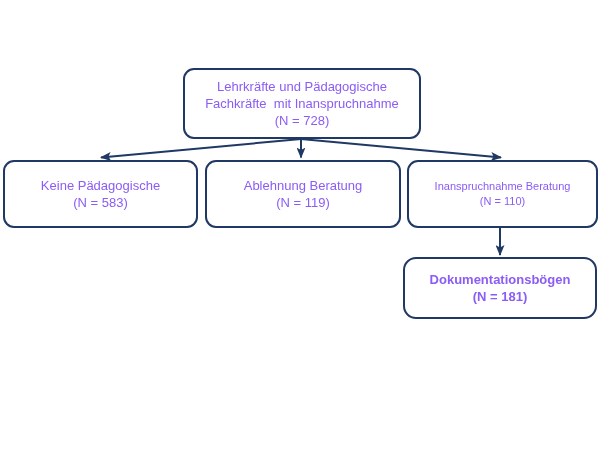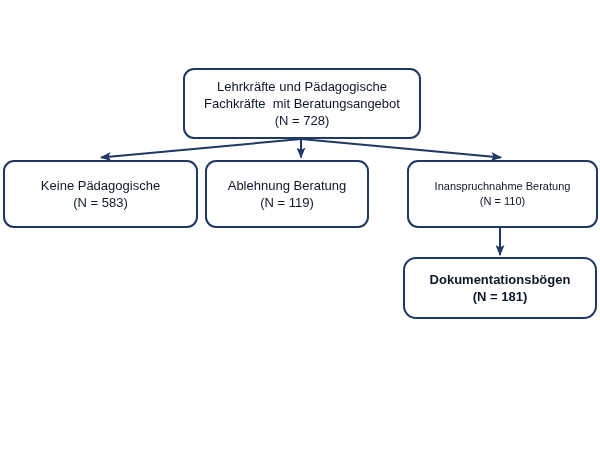--- a/index.html
+++ b/index.html
@@ -22,42 +22,42 @@
     width: 600px;
     height: 450px;
     pointer-events: none;
   }
   .node {
     position: absolute;
     box-sizing: border-box;
     background: #fefffe;
     border: 2px solid #1f3864;
     border-radius: 11px;
-    color: #0f172a;
+    color: #8b5cf6;
     display: flex;
     flex-direction: column;
     align-items: center;
     justify-content: center;
     text-align: center;
     line-height: 1.32;
     font-size: 13px;
     z-index: 2;
   }
   .node .line {
     display: block;
     white-space: pre;
   }
   .node.bold {
     font-weight: bold;
   }
 
   
   #node-root   { left: 183px; top: 68px;  width: 238px; height: 71px; }
   #node-keine  { left: 3px;   top: 160px; width: 195px; height: 68px; }
-  #node-ablehn { left: 205px; top: 160px; width: 164px; height: 68px; }
+  #node-ablehn { left: 205px; top: 160px; width: 196px; height: 68px; }
   #node-inansp { left: 407px; top: 160px; width: 191px; height: 68px; font-size: 11px; }
   #node-doku   { left: 403px; top: 257px; width: 194px; height: 62px; border-radius: 13px; }
 </style>
 </head>
 <body>
 
 <div id="canvas">
 
   <svg id="arrow-layer" viewBox="0 0 600 450" width="600" height="450" xmlns="http://www.w3.org/2000/svg">
     <defs>
@@ -70,21 +70,21 @@
 
     <line x1="301" y1="139" x2="301" y2="157.5" stroke="#1f3864" stroke-width="2" marker-end="url(#ah)"></line>
 
     <line x1="301" y1="139" x2="501" y2="157.5" stroke="#1f3864" stroke-width="2" marker-end="url(#ah)"></line>
 
     <line x1="500" y1="228" x2="500" y2="255" stroke="#1f3864" stroke-width="2" marker-end="url(#ah)"></line>
   </svg>
 
   <div class="node" id="node-root">
     <span class="line">Lehrkräfte und Pädagogische</span>
-    <span class="line">Fachkräfte  mit Beratungsangebot</span>
+    <span class="line">Fachkräfte  mit Inanspruchnahme</span>
     <span class="line">(N = 728)</span>
   </div>
 
   <div class="node" id="node-keine">
     <span class="line">Keine Pädagogische</span>
     <span class="line">(N = 583)</span>
   </div>
 
   <div class="node" id="node-ablehn">
     <span class="line">Ablehnung Beratung</span>

